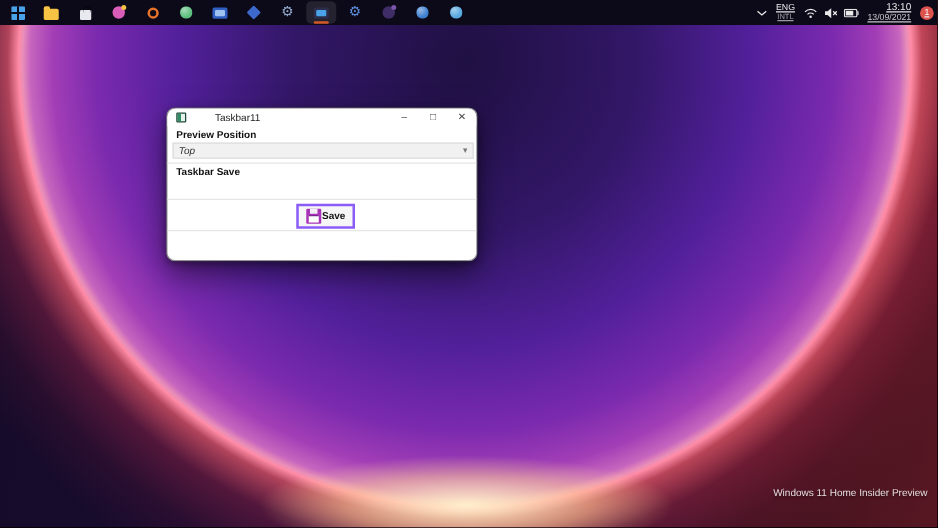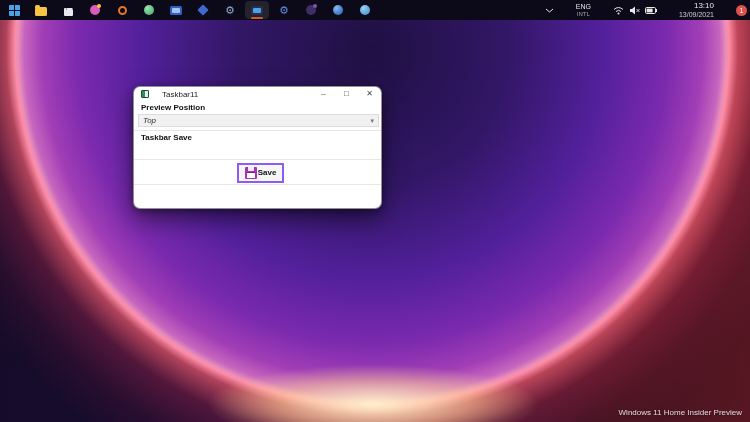--- a/index.html
+++ b/index.html
@@ -40,41 +40,41 @@
     background-image:radial-gradient(circle at 35% 30%,rgba(255,255,255,0.45),rgba(255,255,255,0) 60%);}
   .k-blob{width:10px;height:10px;border-radius:50%;background-color:currentColor;}
   .k-blob::after{content:"";position:absolute;top:-1px;right:-1px;width:4px;height:4px;
     border-radius:50%;background:var(--accent,#fff);}
   .k-diamond{width:8px;height:8px;background:currentColor;transform:rotate(45deg);border-radius:1px;}
   .k-gear{width:12px;height:12px;}
   .k-gear::before{content:"\2699";position:absolute;inset:0;font-size:11px;line-height:12px;text-align:center;}
   .k-window{width:12px;height:9px;background:currentColor;border-radius:1.5px;margin-top:1px;}
   .k-window::after{content:"";position:absolute;inset:2px;background:var(--accent,#9cf);border-radius:1px;}
 
-  .tray{position:absolute;right:3px;top:0;height:20px;display:flex;align-items:center;gap:22px;color:#e8e8e8;}
+  .tray{position:absolute;right:3px;top:0;height:20px;display:flex;align-items:center;gap:7px;color:#e8e8e8;text-decoration:underline;}
   .tray svg{display:block;}
   .lang{display:flex;flex-direction:column;align-items:center;line-height:1;}
   .lang .l1{font-size:7px;}
   .lang .l2{font-size:6px;opacity:.65;margin-top:1px;}
   .sysicons{display:flex;align-items:center;gap:5px;}
   .clock{display:flex;flex-direction:column;align-items:flex-end;line-height:1;}
   .clock .time{font-size:8px;}
   .clock .date{font-size:7px;opacity:.85;margin-top:1px;}
   .badge{width:11px;height:11px;border-radius:50%;display:flex;align-items:center;justify-content:center;
     color:#fff;font-size:7px;line-height:1;}
 
   
   .win{position:absolute;left:133px;top:86px;width:249px;height:123px;background:#fff;
     border:1px solid rgba(55,55,60,0.55);border-radius:7px;
     box-shadow:0 10px 24px rgba(0,0,0,0.5), 0 2px 6px rgba(0,0,0,0.35);}
   .titlebar{position:absolute;top:0;left:0;right:0;height:14px;display:flex;align-items:center;
     border-radius:7px 7px 0 0;background:#fff;}
   .title-ic{width:8px;height:8px;margin-left:7px;border-radius:1px;border:1px solid #1d4a38;
     background:linear-gradient(90deg,#2f8f63 0 3px,#e6f2ec 3px);}
-  .title-txt{font-size:8px;color:#1b1b1b;margin-left:13px;}
+  .title-txt{font-size:8px;color:#1b1b1b;margin-left:23px;}
   .caption-btns{margin-left:auto;display:flex;height:100%;}
   .cap-btn{width:23px;height:100%;display:flex;align-items:center;justify-content:center;
     font-size:8px;color:#444;line-height:1;}
   .cap-btn.close{border-radius:0 7px 0 0;}
 
   .fld-label{position:absolute;left:7px;font-size:8px;font-weight:bold;color:#111;line-height:1;}
   .combo{position:absolute;left:4px;width:241px;height:13px;background:#f1f1f1;
     border:1px solid #dcdcdc;display:flex;align-items:center;padding:0 4px;}
   .combo .val{font-size:8px;color:#333;line-height:1;font-style:italic;}
   .combo .chev{margin-left:auto;font-size:7px;color:#777;line-height:1;}
@@ -82,21 +82,21 @@
 
   .save-btn{position:absolute;left:103px;top:76px;width:47px;height:20px;background:#f6f6f6;
     border:2px solid #8b5cf6;display:flex;align-items:center;justify-content:center;gap:1px;}
   .floppy{position:relative;width:12px;height:12px;background:#a833b9;border-radius:1px;}
   .floppy::before{content:"";position:absolute;top:0;left:3px;width:6px;height:4px;background:#f3eef6;}
   .floppy::after{content:"";position:absolute;bottom:1px;left:2px;width:8px;height:5px;background:#fff;
     border-top:1px solid #7c2390;}
   .save-txt{font-size:8px;font-weight:bold;color:#111;line-height:1;}
 
   
-  .watermark{position:absolute;right:8px;bottom:4px;text-align:right;color:rgba(255,255,255,0.85);
+  .watermark{position:absolute;right:8px;bottom:22px;text-align:right;color:rgba(255,255,255,0.85);
     font-size:8px;line-height:10px;text-shadow:0 1px 2px rgba(0,0,0,0.4);}
 </style>
 </head>
 <body>
 
 <div class="desktop">
 
   <div class="taskbar">
     <div class="tb-apps">
         <div class="tb-app">

